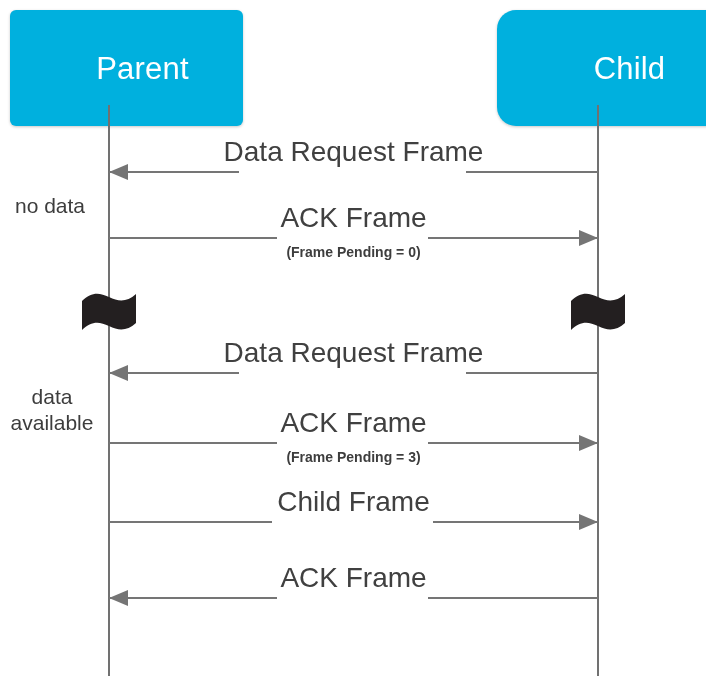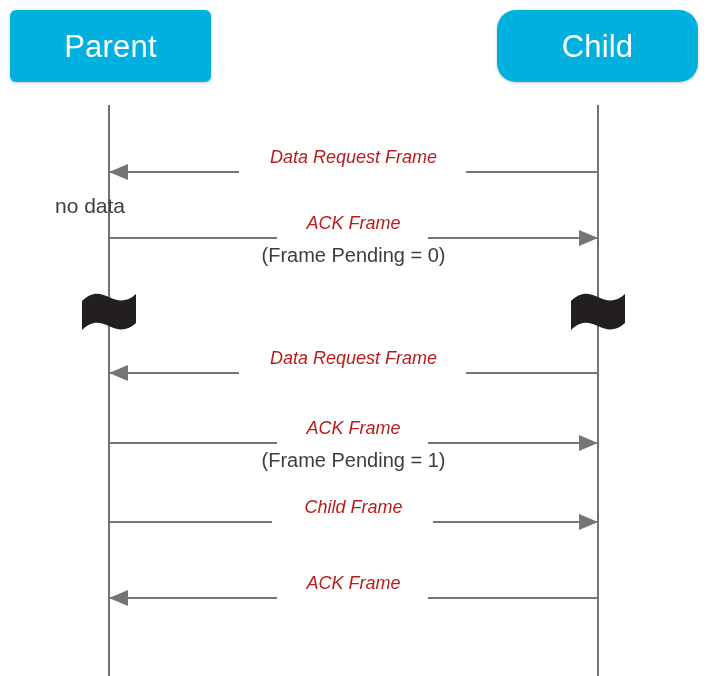--- a/index.html
+++ b/index.html
@@ -18,27 +18,28 @@
     width: 706px;
     height: 676px;
     background: #ffffff;
     overflow: hidden;
   }
 
   
   .participant {
     position: absolute;
     top: 10px;
-    height: 72px;
+    height: 116px;
     border-radius: 6px;
     background: #00b0de;
     box-shadow: 0 1px 3px rgba(0,0,0,0.22);
     display: flex;
     align-items: center;
     justify-content: center;
+    padding-left: 32px;
   }
   .participant-label {
     color: #ffffff;
     font-size: 31px;
     font-weight: 400;
     letter-spacing: 0.2px;
     line-height: 1;
   }
   #participant-parent { left: 10px;  width: 201px; }
   #participant-child  { left: 497px; width: 201px; border-radius: 19px; }
@@ -70,36 +71,36 @@
   }
   .msg-line.left  { left: 0; }
   .msg-line.right { right: 0; }
 
   .msg-label {
     position: absolute;
     left: 50%;
     transform: translateX(-50%);
     bottom: 6px;
     white-space: nowrap;
-    color: #b91c1c;
-    font-size: 18px;
+    color: #404040;
+    font-size: 28px;
     line-height: 1;
     background: #ffffff;
     padding: 0 10px;
-    font-style: italic;
   }
   .msg-sublabel {
     position: absolute;
     left: 50%;
     transform: translateX(-50%);
     top: 7px;
     white-space: nowrap;
     color: #3d3d3d;
-    font-size: 20px;
+    font-size: 14px;
     line-height: 1;
+    font-weight: bold;
   }
 
   
   .arrowhead {
     position: absolute;
     top: -8px;
     width: 0;
     height: 0;
     border-top: 8px solid transparent;
     border-bottom: 8px solid transparent;
@@ -122,21 +123,20 @@
   .break-glyph svg { display: block; }
 
   
   .side-note {
     position: absolute;
     text-align: center;
     color: #3d3d3d;
     font-size: 21px;
     line-height: 1.22;
     white-space: pre-line;
-    margin-left: 40px;
   }
 </style>
 </head>
 <body>
 
 <div id="diagram">
 
   <div class="participant" id="participant-parent">
     <span class="participant-label">Parent</span>
   </div>
@@ -179,33 +179,35 @@
     <div class="msg-line right" style="width:132px"></div>
     <div class="arrowhead to-left"></div>
     <div class="msg-label">Data Request Frame</div>
   </div>
 
   <div class="message" style="top:443px">
     <div class="msg-line left" style="width:168px"></div>
     <div class="msg-line right" style="width:170px"></div>
     <div class="arrowhead to-right"></div>
     <div class="msg-label">ACK Frame</div>
-    <div class="msg-sublabel">(Frame Pending = 1)</div>
+    <div class="msg-sublabel">(Frame Pending = 3)</div>
   </div>
 
   <div class="message" style="top:522px">
     <div class="msg-line left" style="width:163px"></div>
     <div class="msg-line right" style="width:165px"></div>
     <div class="arrowhead to-right"></div>
     <div class="msg-label">Child Frame</div>
   </div>
 
   <div class="message" style="top:598px">
     <div class="msg-line left" style="width:168px"></div>
     <div class="msg-line right" style="width:170px"></div>
     <div class="arrowhead to-left"></div>
     <div class="msg-label">ACK Frame</div>
   </div>
 
   <div class="side-note" style="left:0; top:193px; width:100px">no data</div>
 
+  <div class="side-note" style="left:0; top:384px; width:104px">data
+available</div>
 
 </div>
 
 </body></html>

